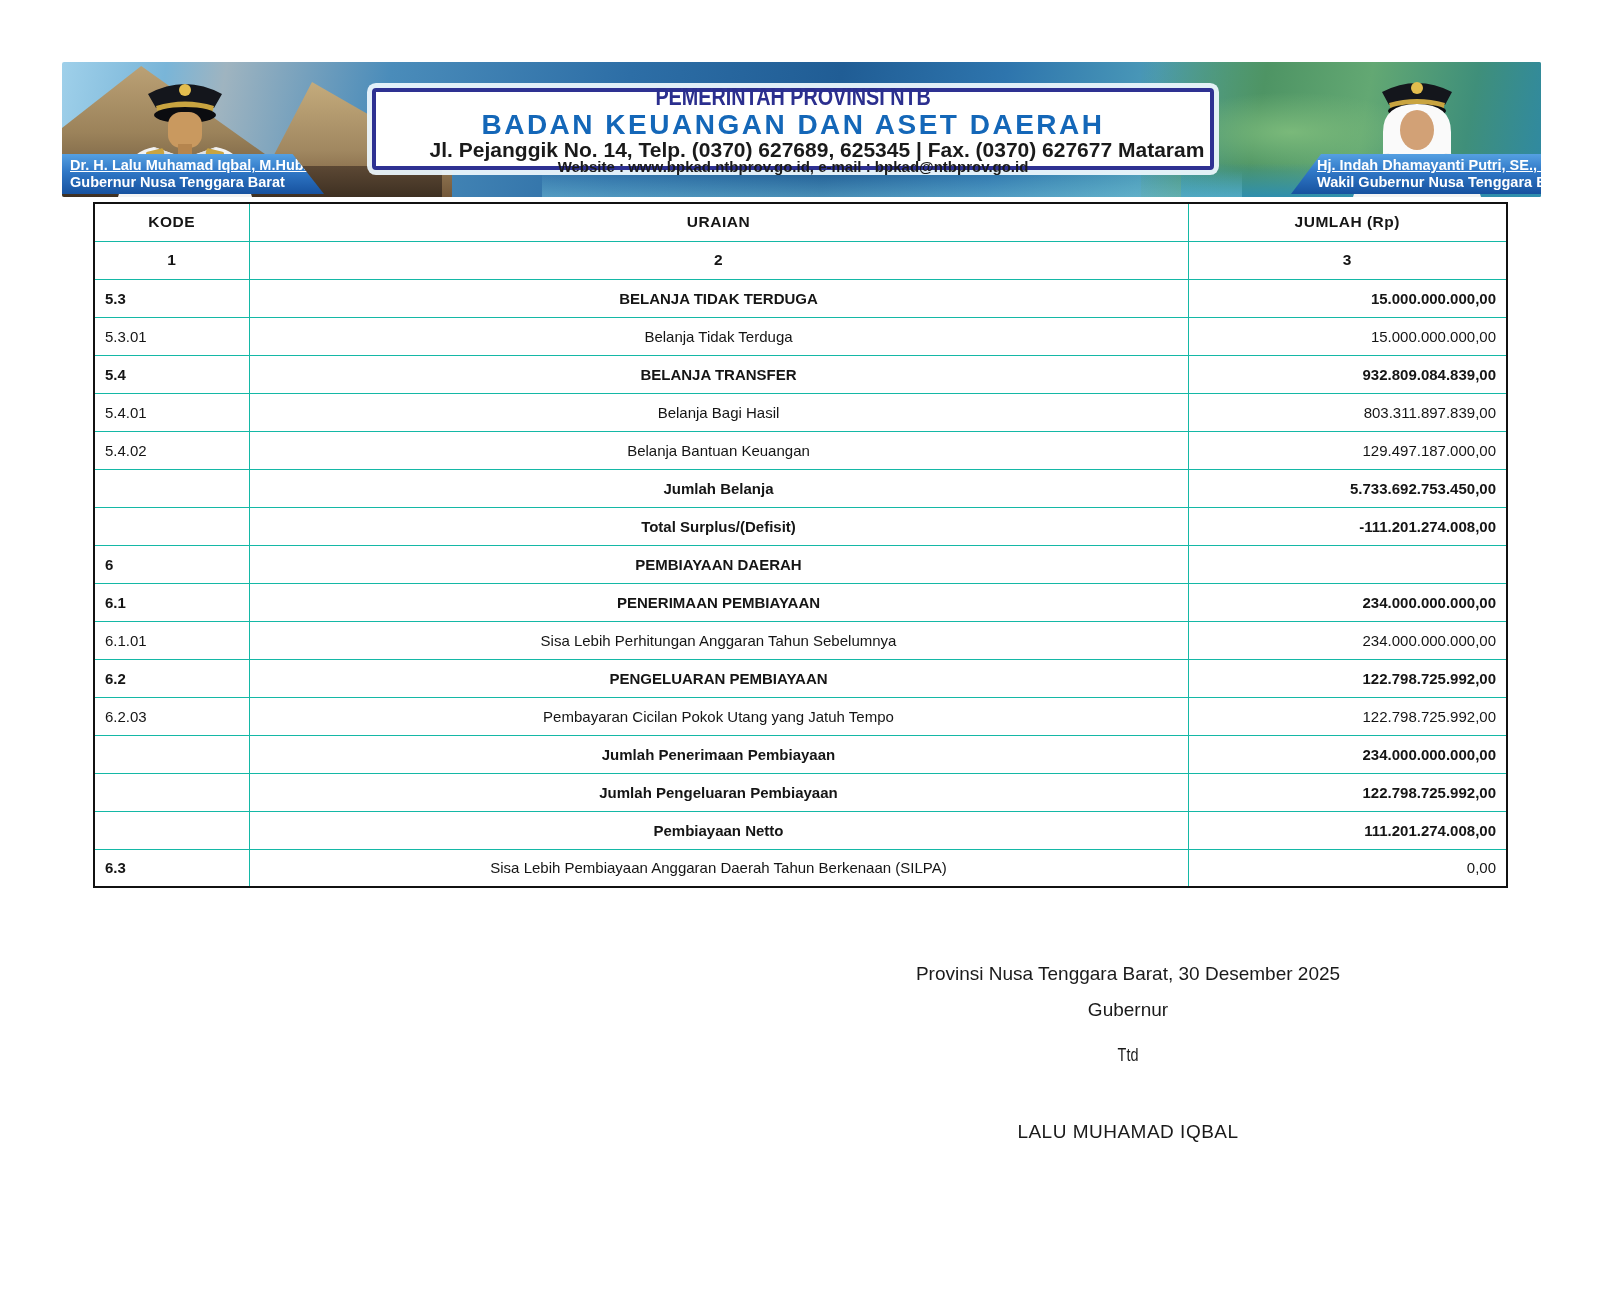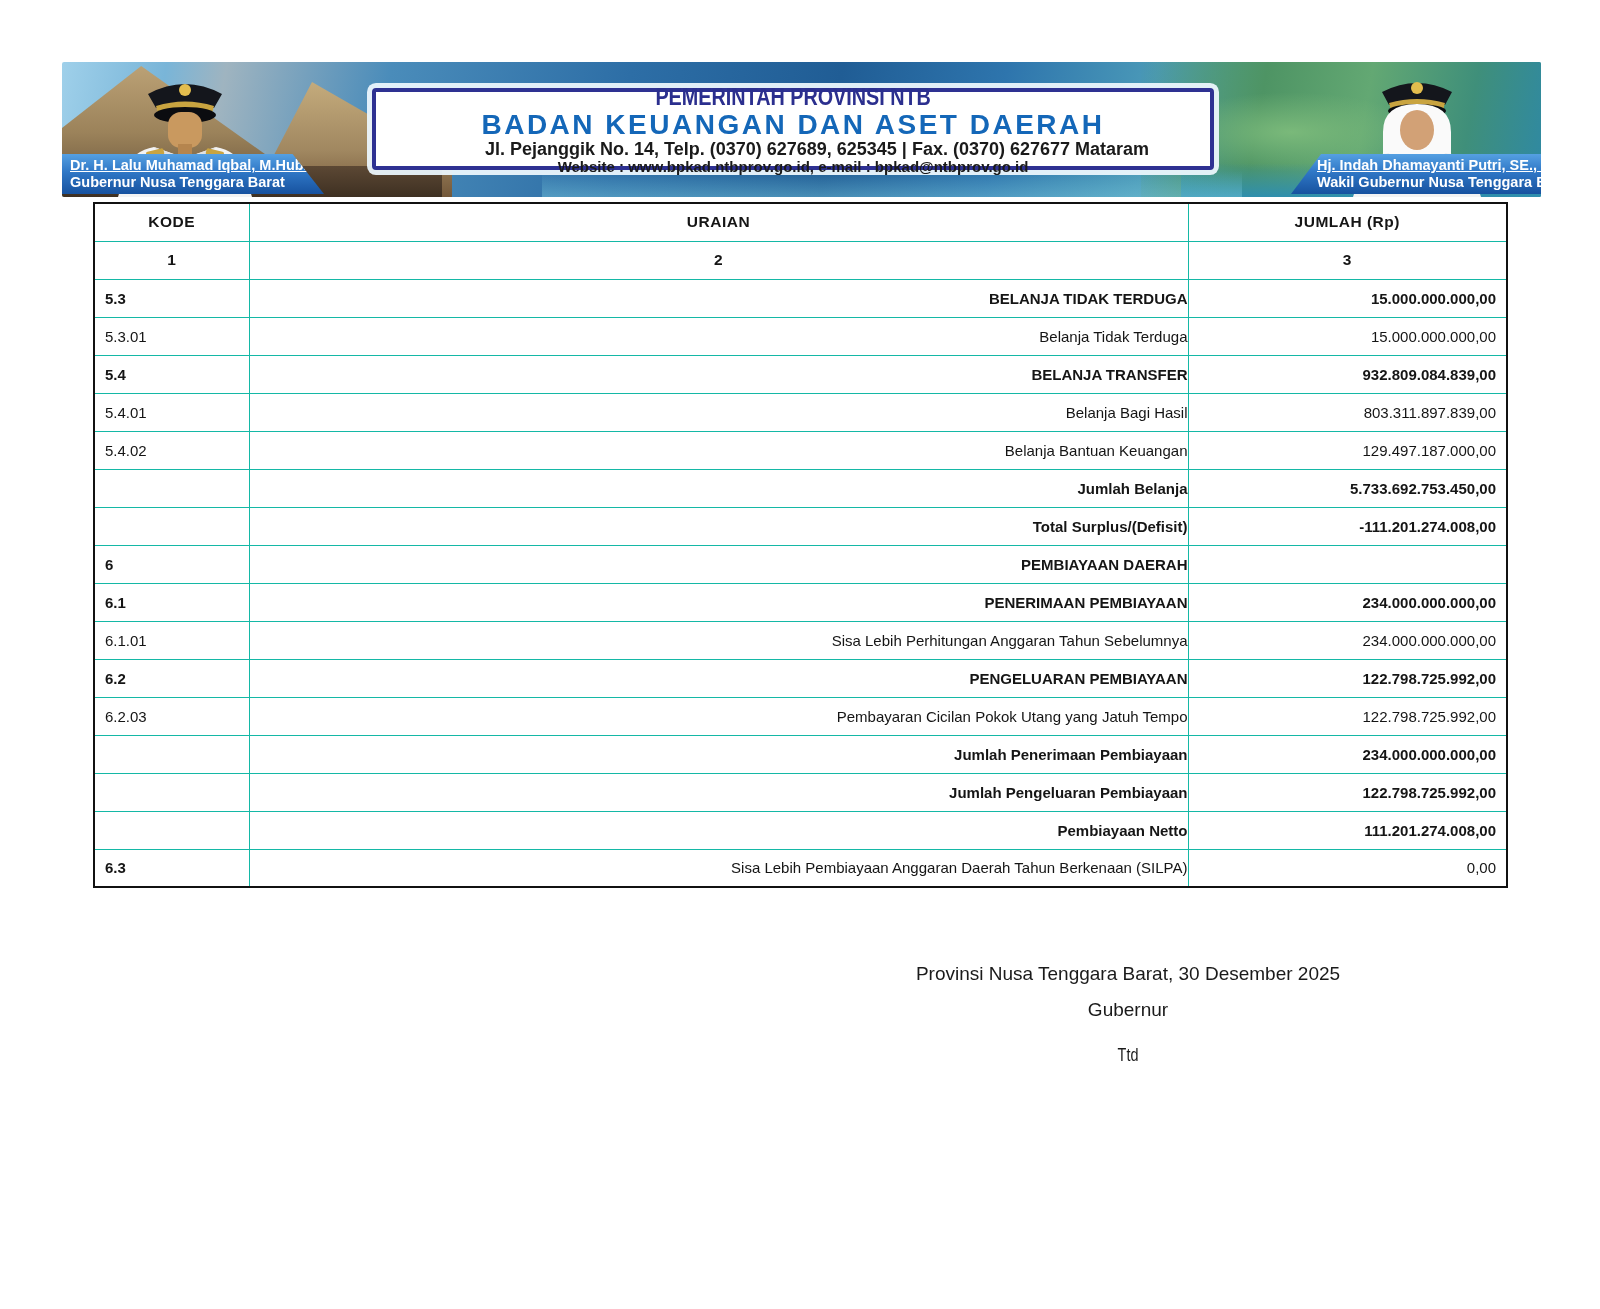--- a/index.html
+++ b/index.html
@@ -24,38 +24,38 @@
   .official-photo { position:absolute; top:6px; }
   .official-photo.left { left:28px; }
   .official-photo.right { right:34px; }
 
   
   .center-box { position:absolute; left:310px; top:26px; width:842px; height:82px; background:#ffffff;
     border:4px solid #2e3192; border-radius:4px; box-shadow:0 0 0 5px rgba(235,245,252,.95);
     display:flex; flex-direction:column; align-items:center; justify-content:center; padding-top:2px; }
   .org-line1 { color:#2b2f8e; font-weight:bold; font-size:23px; line-height:24px; transform:scaleX(.86); transform-origin:center; white-space:nowrap; }
   .org-line2 { color:#1467b8; font-weight:bold; font-size:28px; line-height:32px; letter-spacing:2.5px; white-space:nowrap; }
-  .addr-line  { color:#1a1a1a; font-weight:bold; font-size:18px; line-height:17px; white-space:nowrap;margin-left:48px; }
+  .addr-line  { color:#1a1a1a; font-weight:bold; font-size:21px; line-height:17px; white-space:nowrap;margin-left:48px; }
   .contact-line { color:#1a1a1a; font-weight:bold; font-size:15px; line-height:17px; white-space:nowrap; }
 
   
   .ribbon { position:absolute; bottom:3px; height:40px; color:#ffffff; font-weight:bold; font-size:14.5px; line-height:17px;
     background:linear-gradient(180deg,#55a0e2 0%,#2f77c6 45%,#17529f 100%); padding-top:3px; }
   .ribbon.left { left:0; width:262px; padding-left:8px; clip-path:polygon(0 0, 88% 0, 100% 100%, 0 100%); }
   .ribbon.right { right:0; width:250px; padding-left:26px; clip-path:polygon(12% 0, 100% 0, 100% 100%, 0 100%); }
   .ribbon .nm { text-decoration:underline; white-space:nowrap; }
   .ribbon .tt { white-space:nowrap; }
 
   
   table.budget { position:absolute; left:93px; top:202px; width:1413px; border-collapse:collapse; table-layout:fixed;
     border:2px solid #111; font-size:15px; color:#151515; }
   table.budget th, table.budget td { border:1px solid #14b8a6; height:38px; vertical-align:middle; }
   table.budget thead th { font-weight:bold; font-size:15.5px; text-align:center; letter-spacing:.5px; }
   td.c-kode { text-align:left; padding-left:10px; }
-  td.c-uraian { text-align:right; }
+  td.c-uraian { text-align:center; }
   td.c-jumlah { text-align:right; padding-right:10px; }
   .bold { font-weight:bold; }
 
   
   .signature { position:absolute; left:808px; top:963px; width:640px; text-align:center; font-size:19px; color:#1a1a1a; }
   .sig-pos { margin-top:14px; }
   .sig-ttd { margin-top:24px; font-size:18px; }
   .sig-ttd span { display:inline-block; transform:scaleX(.8); }
   .sig-name { margin-top:55px; letter-spacing:.5px; }
 </style>
@@ -217,13 +217,14 @@
         <td class="c-uraian">Sisa Lebih Pembiayaan Anggaran Daerah Tahun Berkenaan (SILPA)</td>
         <td class="c-jumlah">0,00</td>
       </tr>
     </tbody>
 </table>
 
 <div class="signature">
   <div class="sig-place">Provinsi Nusa Tenggara Barat, 30 Desember 2025</div>
   <div class="sig-pos">Gubernur</div>
   <div class="sig-ttd"><span>Ttd</span></div>
+  <div class="sig-name">LALU MUHAMAD IQBAL</div>
 </div>
 
 </body></html>

